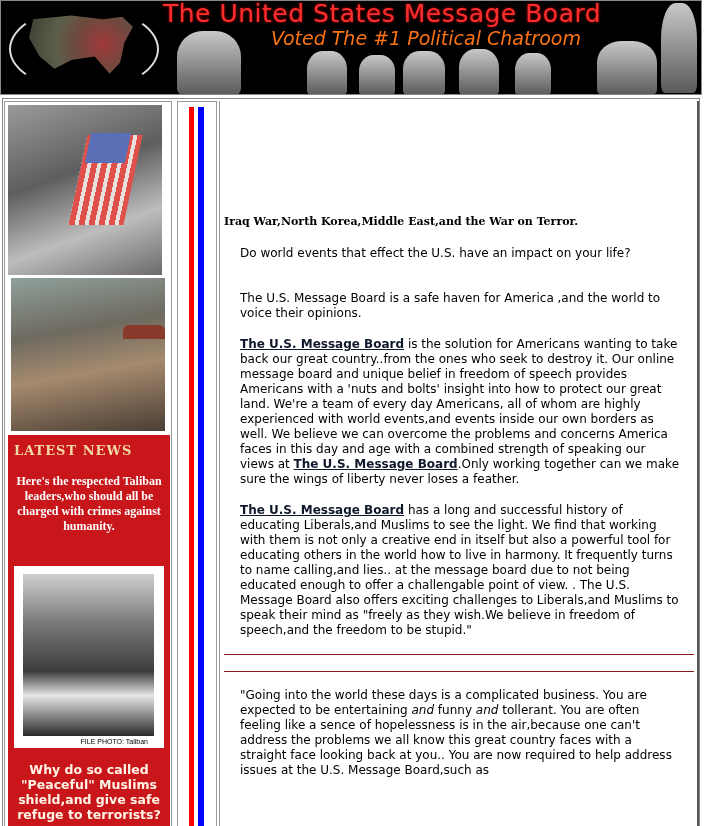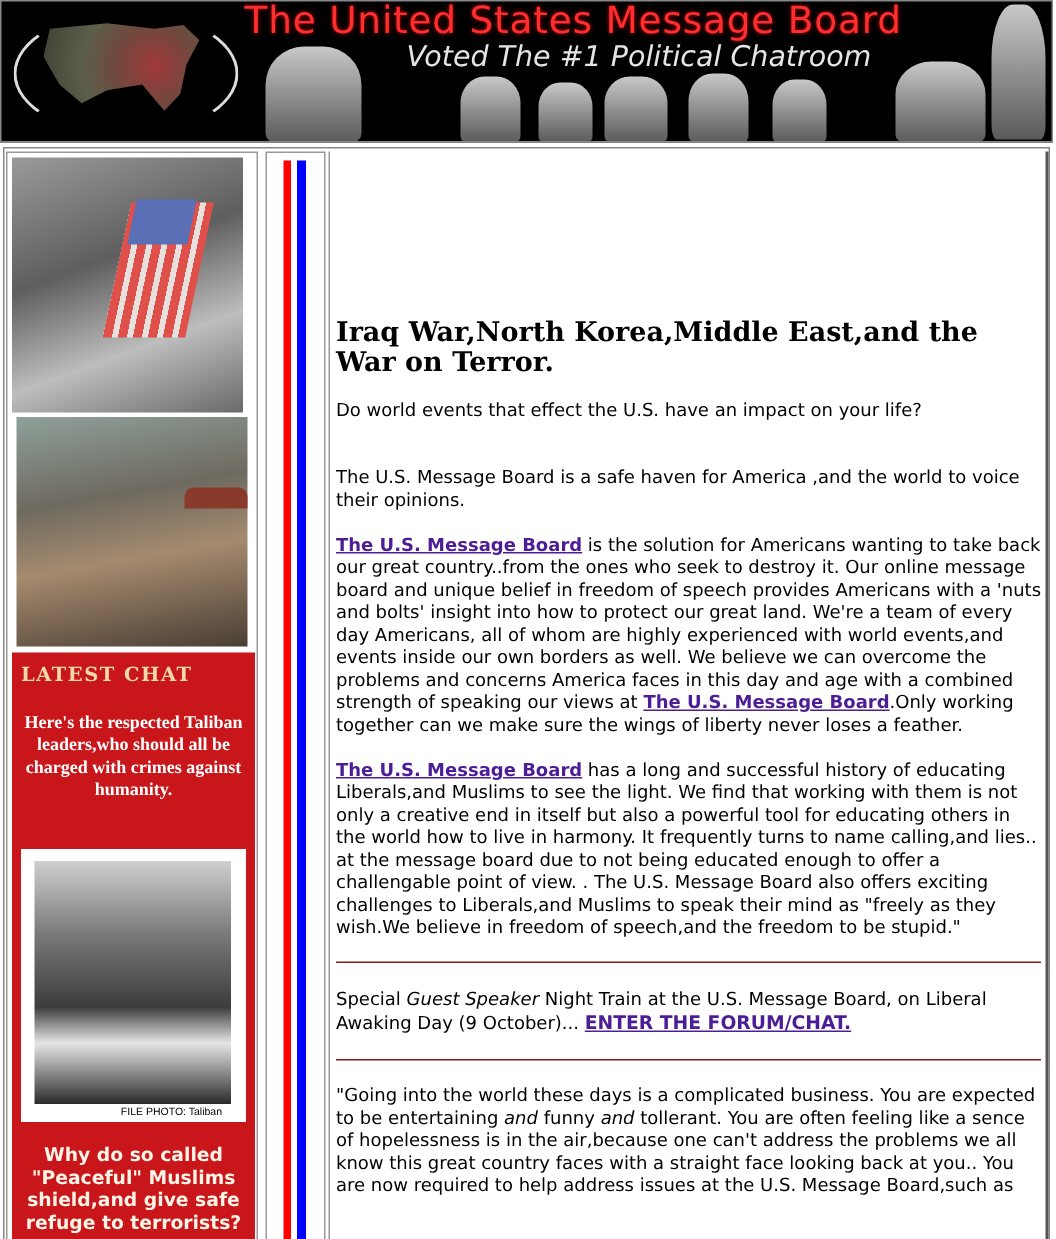--- a/index.html
+++ b/index.html
@@ -5,21 +5,21 @@
   html, body { margin:0; padding:0; background:#ffffff; }
   body { width:704px; height:826px; overflow:hidden; position:relative; font-family:"DejaVu Sans", sans-serif; }
 
   
   #banner { position:absolute; left:0; top:0; width:702px; height:95px; background:#000; border:1px solid #888; box-sizing:border-box; overflow:hidden; }
   #banner .map-ring { position:absolute; left:8px; top:6px; width:150px; height:84px; border:2px solid #ddd; border-radius:50%; border-top-color:transparent; border-bottom-color:transparent; box-sizing:border-box; }
   #banner .map { position:absolute; left:28px; top:12px; width:106px; height:62px;
     background: radial-gradient(circle at 70% 50%, #a0383a 0%, #6d4a3e 35%, #5b5f4a 60%, #3d3f32 100%);
     clip-path: polygon(4% 10%, 40% 4%, 70% 10%, 88% 6%, 98% 22%, 90% 48%, 86% 80%, 76% 98%, 62% 70%, 40% 76%, 24% 90%, 10% 70%, 0% 40%); }
   #banner .title { position:absolute; left:162px; top:-2px; font-family:"DejaVu Sans", sans-serif; font-size:25px; color:#ff2e2e; letter-spacing:0.5px; text-shadow:0 0 3px #b00; white-space:nowrap; }
-  #banner .subtitle { position:absolute; left:270px; top:26px; font-family:"DejaVu Sans", sans-serif; font-style:italic; font-size:19px; color:#e5e5e5; white-space:nowrap; }
+  #banner .subtitle { position:absolute; left:270px; top:26px; font-family:"DejaVu Sans", sans-serif; font-style:italic; font-size:19px; color:#f97316; white-space:nowrap; }
   .face { position:absolute; background:linear-gradient(#c8c8c8, #5a5a5a); border-radius:40% 40% 10% 10%; }
 
   
   #frame { position:absolute; left:2px; top:98px; width:698px; height:740px; border:1px solid #888; box-sizing:border-box; }
   #left-col { position:absolute; left:4px; top:101px; width:168px; height:740px; border:1px solid #999; box-sizing:border-box; }
   #stripe-col { position:absolute; left:177px; top:101px; width:40px; height:740px; border:1px solid #999; box-sizing:border-box; }
   #main-col { position:absolute; left:219px; top:101px; width:480px; height:740px; border-left:1px solid #999; border-right:2px solid #555; box-sizing:border-box; }
   .stripe-red { position:absolute; left:11px; top:5px; width:5px; height:740px; background:#ff0000; }
   .stripe-blue { position:absolute; left:20px; top:5px; width:6px; height:740px; background:#0000ff; }
 
@@ -39,26 +39,26 @@
   #news .news-photo-wrap { position:absolute; left:6px; top:131px; width:150px; height:182px; background:#fff; }
   #news .news-photo { position:absolute; left:9px; top:8px; width:131px; height:162px; background:
     linear-gradient(180deg, #cfcfcf 0%, #7a7a7a 30%, #3c3c3c 60%, #e6e6e6 75%, #2a2a2a 100%); }
   #news .news-caption { position:absolute; right:16px; top:172px; font-family:"Liberation Sans", sans-serif; font-size:7px; color:#000; }
   #news .news-question { position:absolute; left:0; top:327px; width:162px; text-align:center; font-family:"DejaVu Sans", sans-serif; font-size:12.5px; font-weight:bold; color:#fff4e6; line-height:15px; }
 
   
   #main { position:absolute; left:224px; top:212px; width:472px; color:#000; font-family:"DejaVu Sans", sans-serif; font-size:12px; line-height:15px; }
   #main .heading { font-size:23px; line-height:26px; font-family:"DejaVu Sans", sans-serif; }
   #main .heading-tail { font-family:"DejaVu Serif", serif; font-size:14.5px; font-weight:bold; }
-  #main .subheading { font-family:"DejaVu Serif", serif; font-size:18px; font-weight:bold; line-height:20px; margin-top:0; }
-  #main p { margin:0; }
+  #main .subheading { font-family:"DejaVu Serif", serif; font-size:11px; font-weight:bold; line-height:20px; margin-top:0; }
+  #main p { margin:16px; }
   .para1 { margin-top:14px !important; }
   .para2 { margin-top:15px !important; }
   .para3 { margin-top:15px !important; }
-  a.link { color:#4c1d95; text-decoration:underline; font-weight:bold; cursor:pointer; }
+  a.link { color:#0f172a; text-decoration:underline; font-weight:bold; cursor:pointer; }
   hr.rule { border:0; border-top:1px solid #8b1a1a; margin:0; width:470px; }
   .rule1 { margin-top:15px !important; }
   .special { margin-top:17px !important; }
   .rule2 { margin-top:16px !important; }
   .quote { margin-top:16px !important; }
   .enter-link { font-size:12.5px; font-weight:normal; }
 </style>
 </head>
 <body>
 
@@ -83,21 +83,21 @@
 
 <div id="photo1" class="photo">
   <div class="flag"></div>
   <div class="flag-canton"></div>
 </div>
 <div id="photo2" class="photo">
   <div class="cap"></div>
 </div>
 
 <div id="news">
-  <div class="news-title">LATEST CHAT</div>
+  <div class="news-title">LATEST NEWS</div>
   <div class="news-text">Here's the respected Taliban leaders,who should all be charged with crimes against humanity.</div>
   <div class="news-photo-wrap">
     <div class="news-photo"></div>
     <div class="news-caption">FILE PHOTO: Taliban</div>
   </div>
   <div class="news-question">Why do so called "Peaceful" Muslims shield,and give safe refuge to terrorists?</div>
 </div>
 
 <div id="stripe-col">
   <div class="stripe-red"></div>
@@ -115,18 +115,17 @@
     <br>
     <span>The U.S. Message Board is a safe haven for America ,and the world to voice their opinions.</span>
   </p>
 
   <p class="para2"><a class="link">The U.S. Message Board</a><span> is the solution for Americans wanting to take back our great country..from the ones who seek to destroy it. Our online message board and unique belief in freedom of speech provides Americans with a 'nuts and bolts' insight into how to protect our great land. We're a team of every day Americans, all of whom are highly experienced with world events,and events inside our own borders as well. We believe we can overcome the problems and concerns America faces in this day and age with a combined strength of speaking our views at </span><a class="link">The U.S. Message Board</a><span>.Only working together can we make sure the wings of liberty never loses a feather.</span></p>
 
   <p class="para3"><a class="link">The U.S. Message Board</a><span> has a long and successful history of educating Liberals,and Muslims to see the light. We find that working with them is not only a creative end in itself but also a powerful tool for educating others in the world how to live in harmony. It frequently turns to name calling,and lies.. at the message board due to not being educated enough to offer a challengable point of view. .  The U.S. Message Board also offers exciting challenges to Liberals,and Muslims to speak their mind as "freely as they wish.We believe in freedom of speech,and the freedom to be stupid."</span></p>
 
   <hr class="rule rule1">
 
-  <p class="special"><span>Special </span><em>Guest Speaker</em><span> Night Train  at the U.S. Message Board, on Liberal Awaking Day (9 October)... </span><a class="link enter-link">ENTER THE FORUM/CHAT.</a></p>
 
   <hr class="rule rule2">
 
   <p class="quote"><span>"Going into the world these days is a complicated business. You are expected to be entertaining </span><em>and</em><span> funny </span><em>and</em><span> tollerant. You are often feeling like a sence of hopelessness is in the air,because one can't address the problems we all know this great country faces with a straight face looking back at you.. You are now required to help address issues at the U.S. Message Board,such as</span></p>
 </div>
 
 </body></html>

